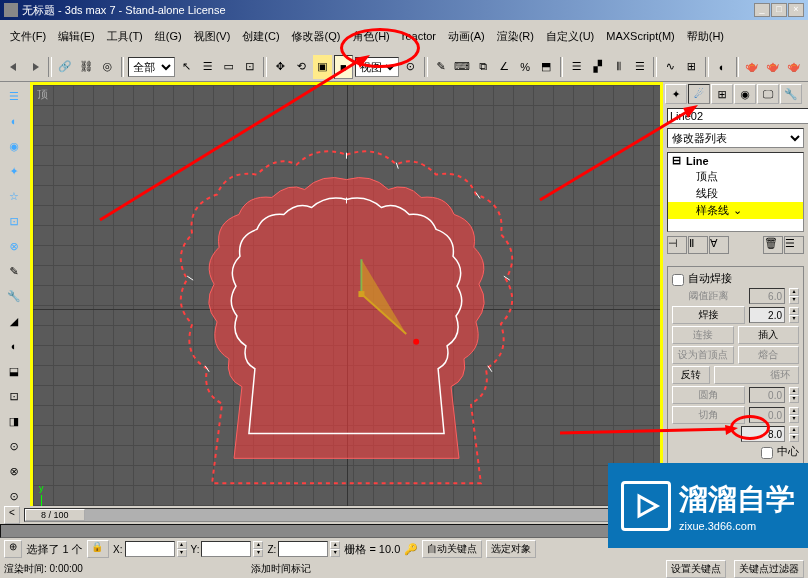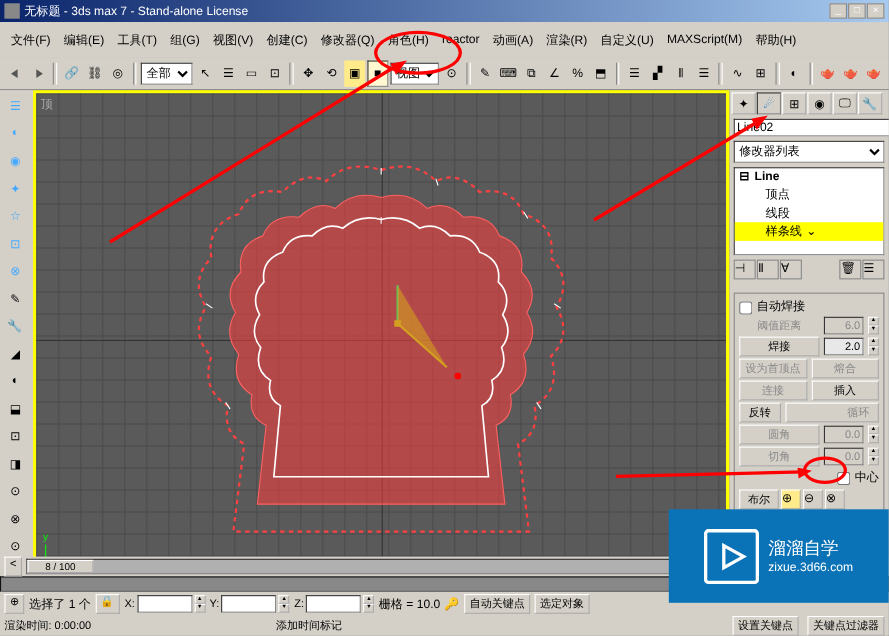--- a/index.html
+++ b/index.html
@@ -97,21 +97,21 @@
     .prompt-text { font-size: 10px; }
     
     .red-circle-1 { position: absolute; top: 28px; left: 340px; width: 80px; height: 40px; border: 3px solid red; border-radius: 50%; pointer-events: none; z-index: 100; }
     .red-circle-2 { position: absolute; top: 415px; left: 730px; width: 40px; height: 25px; border: 3px solid red; border-radius: 50%; pointer-events: none; z-index: 100; }
     
     .red-arrow { position: absolute; pointer-events: none; z-index: 99; }
     
     .watermark { position: absolute; bottom: 30px; right: 0; width: 200px; height: 85px; background: #0a73b7; display: flex; align-items: center; justify-content: center; gap: 8px; z-index: 200; }
     .watermark-icon { width: 50px; height: 50px; border: 3px solid white; border-radius: 4px; display: flex; align-items: center; justify-content: center; }
     .watermark-text { color: white; }
-    .watermark-title { font-size: 16px; font-weight: normal; }
+    .watermark-title { font-size: 29px; font-weight: bold; }
     .watermark-url { font-size: 11px; }
     
     svg.shape-overlay { position: absolute; inset: 0; width: 100%; height: 100%; pointer-events: none; }
     
     .checkbox-label { display: flex; align-items: flex-end; gap: 4px; font-size: 10px; }
     .checkbox-label input { width: 12px; height: 12px; }
   </style>
 </head>
 <body>
 
@@ -346,42 +346,49 @@
         </div>
         <div class="param-row">
           <button class="param-btn">焊接</button>
           <input class="param-input" value="2.0" style="">
           <div class="spinner">
               <div class="spinner-btn">▴</div>
               <div class="spinner-btn">▾</div>
             </div>
         </div>
         <div class="param-row">
+          <button class="param-btn disabled" style="color:#888;">连接</button>
+          <button class="param-btn">插入</button>
+        </div>
+        <div class="param-row">
           <button class="param-btn disabled" style="color:#888;">设为首顶点</button>
           <button class="param-btn disabled" style="color:#888;">熔合</button>
-        </div>
-        <div class="param-row">
-          <button class="param-btn disabled" style="color:#888;">连接</button>
-          <button class="param-btn">插入</button>
         </div>
         <div class="param-row">
           <button class="param-btn">反转</button>
           <button class="param-btn disabled" style="color:#888;padding-left:48px;">循环</button>
         </div>
         <div class="param-row">
           <button class="param-btn disabled" style="color:#888;">圆角</button>
           <input class="param-input disabled" value="0.0" style="">
           <div class="spinner">
               <div class="spinner-btn">▴</div>
               <div class="spinner-btn">▾</div>
             </div>
         </div>
         <div class="param-row">
           <button class="param-btn disabled" style="color:#888;">切角</button>
           <input class="param-input disabled" value="0.0" style="">
+          <div class="spinner">
+              <div class="spinner-btn">▴</div>
+              <div class="spinner-btn">▾</div>
+            </div>
+        </div>
+        <div class="param-row">
+          <input class="param-input" style="width: 44px; margin-left: auto;" value="8.0">
           <div class="spinner">
               <div class="spinner-btn">▴</div>
               <div class="spinner-btn">▾</div>
             </div>
         </div>
         <label class="checkbox-label" style="justify-content:flex-end;">
           <input type="checkbox" style="">
             <span>中心</span>
         </label>
 

